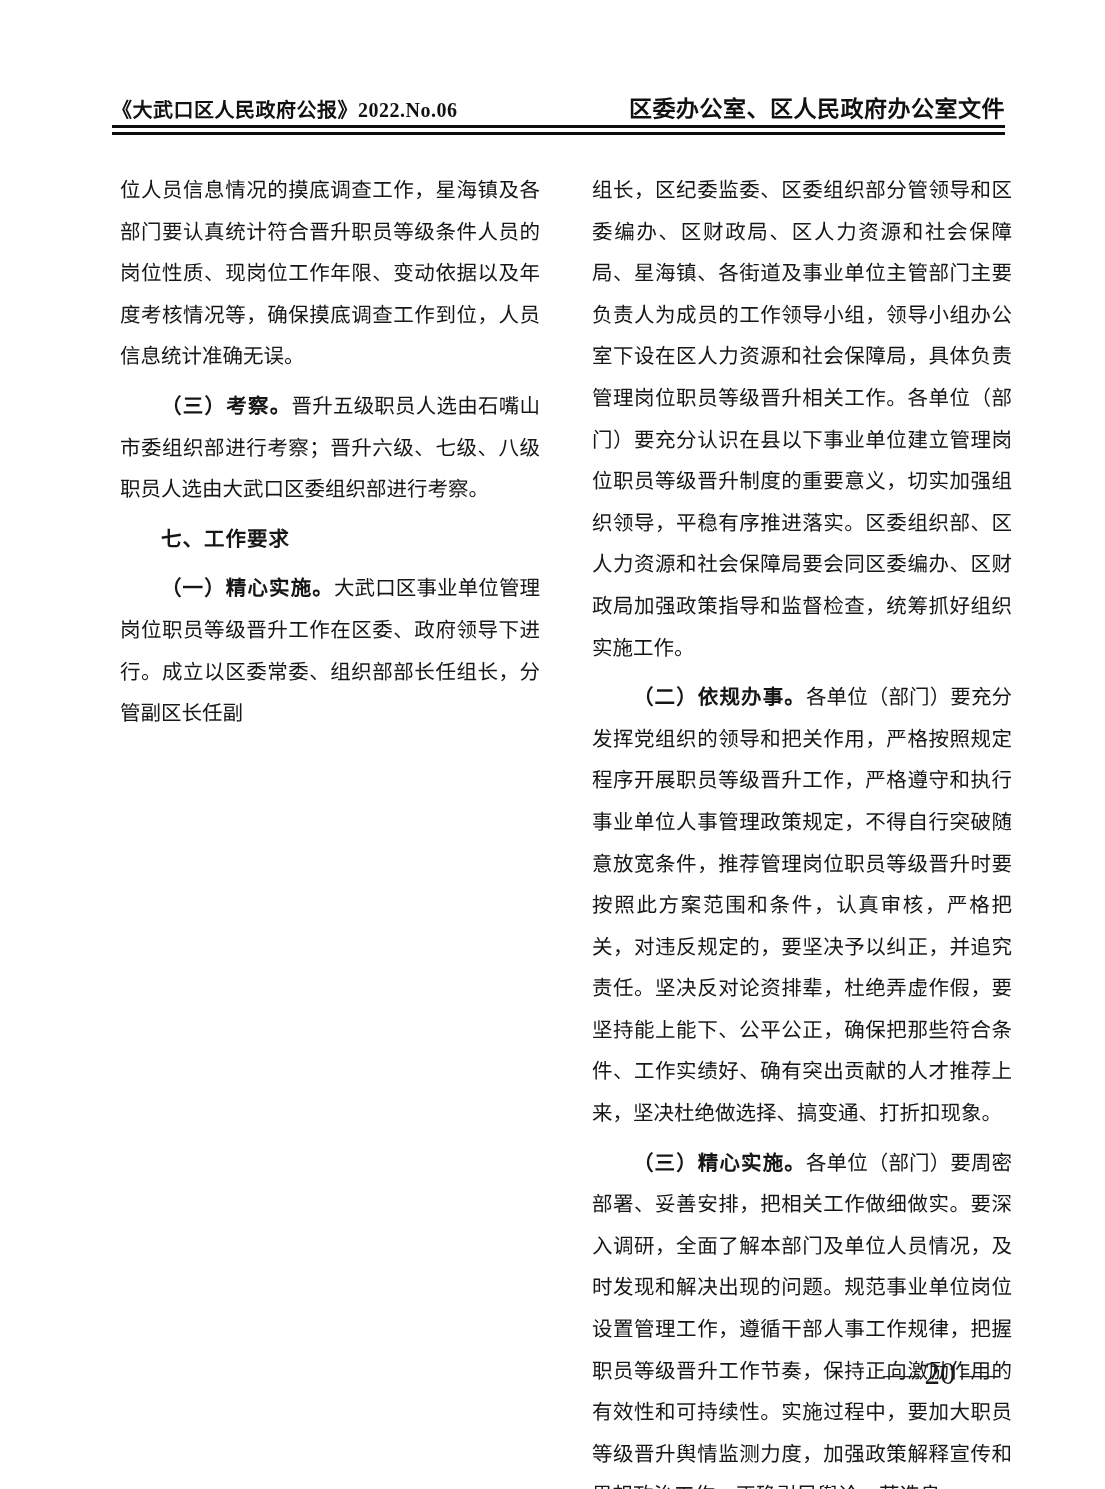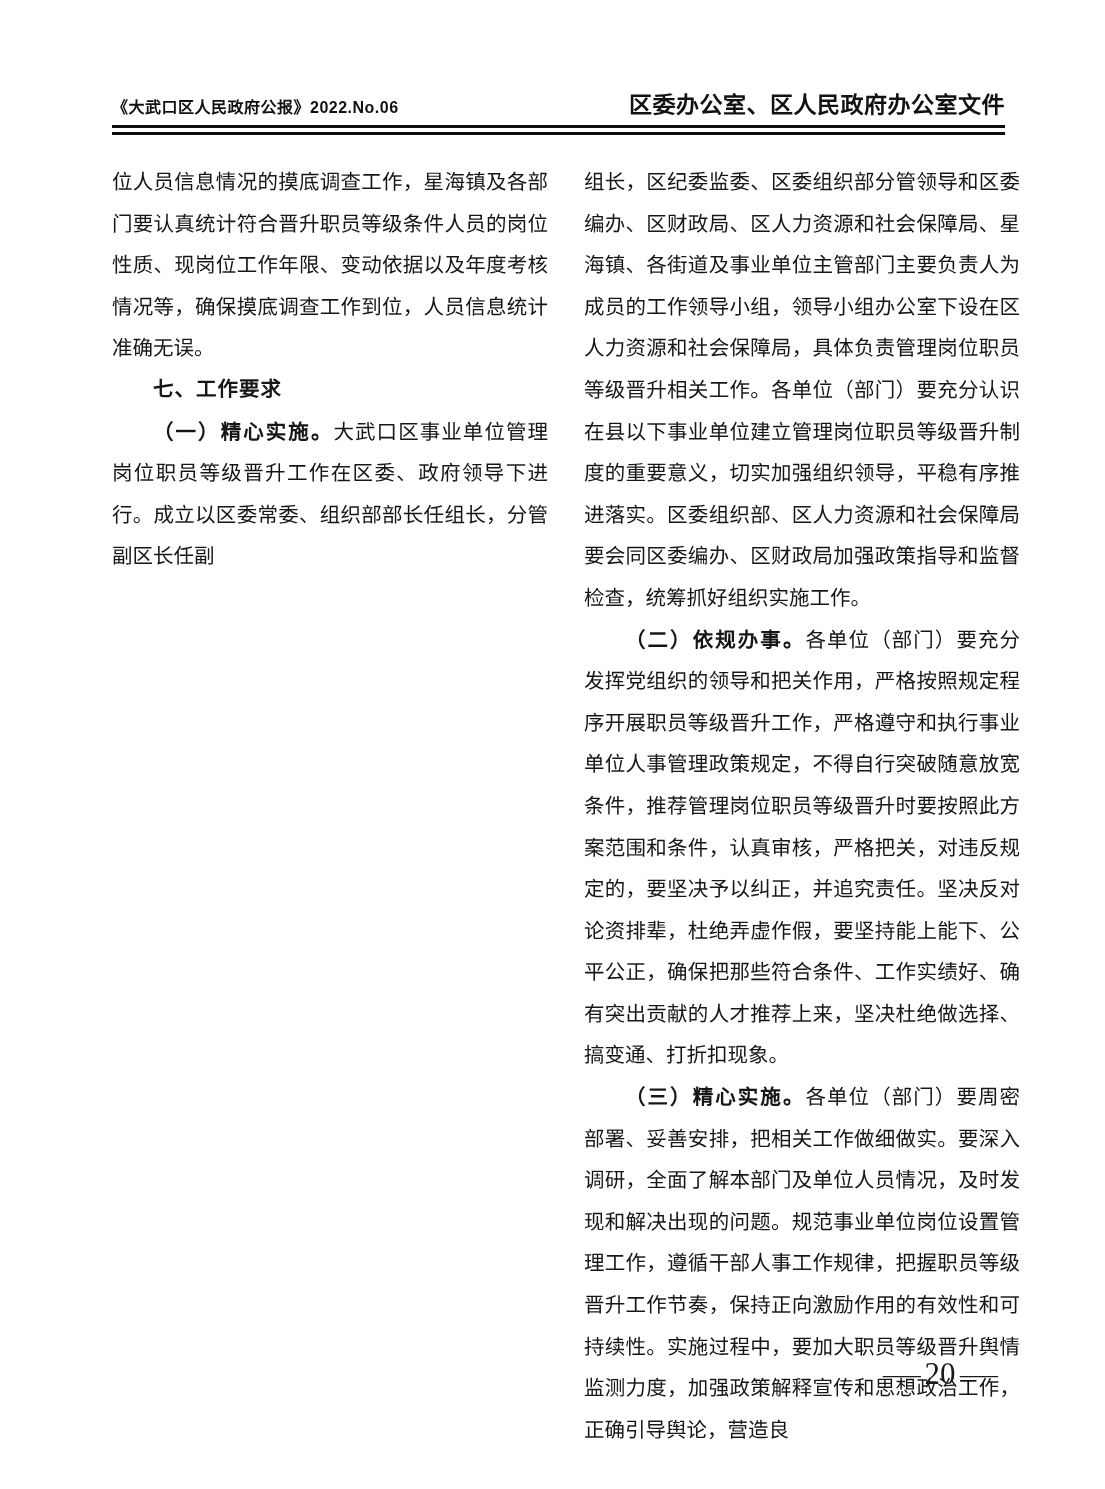--- a/index.html
+++ b/index.html
@@ -20,23 +20,23 @@
   .header {
     position: absolute;
     left: 112px;
     width: 893px;
     top: 86px;
     display: flex;
     justify-content: space-between;
     align-items: baseline;
   }
   .header-left {
-    font-family: Liberation Sans, sans-serif;
+    font-family: Liberation Serif, serif;
     font-weight: 700;
-    font-size: 16px;
+    font-size: 20px;
     letter-spacing: 0.5px;
     white-space: nowrap;
     margin-top: 8px;
   }
   .header-right {
     font-family: Liberation Serif, serif;
     font-weight: 700;
     font-size: 23px;
     letter-spacing: 0.5px;
     white-space: nowrap;
@@ -57,30 +57,30 @@
     width: 436px;
     font-size: 20.5px;
     line-height: 41.6px;
     text-align: justify;
     text-justify: inter-character;
     color: #161616;
   }
   .column-left  { left: 112px; }
   .column-right { left: 584px; }
   .para {
-    margin: 0;
+    margin: 8px;
     padding: 0;
   }
   .para.indent { text-indent: 2em; }
   .para .lead {
     font-weight: 700;
     letter-spacing: 1px;
   }
   .para.heading {
-    font-family: Liberation Mono, monospace;
+    font-family: Liberation Serif, serif;
     font-weight: 700;
     letter-spacing: 1px;
   }
   
   .pagenum {
     position: absolute;
     top: 1356px;
     left: 880px;
     width: 120px;
     display: flex;
@@ -105,20 +105,21 @@
   <header class="header">
     <div class="header-left">《大武口区人民政府公报》2022.No.06</div>
     <div class="header-right">区委办公室、区人民政府办公室文件</div>
   </header>
 
   <div class="double-rule"></div>
 
   <main>
     <section class="column column-left" id="col-left">
         <p class="para">位人员信息情况的摸底调查工作，星海镇及各部门要认真统计符合晋升职员等级条件人员的岗位性质、现岗位工作年限、变动依据以及年度考核情况等，确保摸底调查工作到位，人员信息统计准确无误。</p>
+        <p class="para indent"><span class="lead">（三）考察。</span>晋升五级职员人选由石嘴山市委组织部进行考察；晋升六级、七级、八级职员人选由大武口区委组织部进行考察。</p>
         <p class="para indent heading">七、工作要求</p>
         <p class="para indent"><span class="lead">（一）精心实施。</span>大武口区事业单位管理岗位职员等级晋升工作在区委、政府领导下进行。成立以区委常委、组织部部长任组长，分管副区长任副</p>
       </section>
     <section class="column column-right" id="col-right">
         <p class="para">组长，区纪委监委、区委组织部分管领导和区委编办、区财政局、区人力资源和社会保障局、星海镇、各街道及事业单位主管部门主要负责人为成员的工作领导小组，领导小组办公室下设在区人力资源和社会保障局，具体负责管理岗位职员等级晋升相关工作。各单位（部门）要充分认识在县以下事业单位建立管理岗位职员等级晋升制度的重要意义，切实加强组织领导，平稳有序推进落实。区委组织部、区人力资源和社会保障局要会同区委编办、区财政局加强政策指导和监督检查，统筹抓好组织实施工作。</p>
         <p class="para indent"><span class="lead">（二）依规办事。</span>各单位（部门）要充分发挥党组织的领导和把关作用，严格按照规定程序开展职员等级晋升工作，严格遵守和执行事业单位人事管理政策规定，不得自行突破随意放宽条件，推荐管理岗位职员等级晋升时要按照此方案范围和条件，认真审核，严格把关，对违反规定的，要坚决予以纠正，并追究责任。坚决反对论资排辈，杜绝弄虚作假，要坚持能上能下、公平公正，确保把那些符合条件、工作实绩好、确有突出贡献的人才推荐上来，坚决杜绝做选择、搞变通、打折扣现象。</p>
         <p class="para indent"><span class="lead">（三）精心实施。</span>各单位（部门）要周密部署、妥善安排，把相关工作做细做实。要深入调研，全面了解本部门及单位人员情况，及时发现和解决出现的问题。规范事业单位岗位设置管理工作，遵循干部人事工作规律，把握职员等级晋升工作节奏，保持正向激励作用的有效性和可持续性。实施过程中，要加大职员等级晋升舆情监测力度，加强政策解释宣传和思想政治工作，正确引导舆论，营造良</p>
       </section>
   </main>
 

